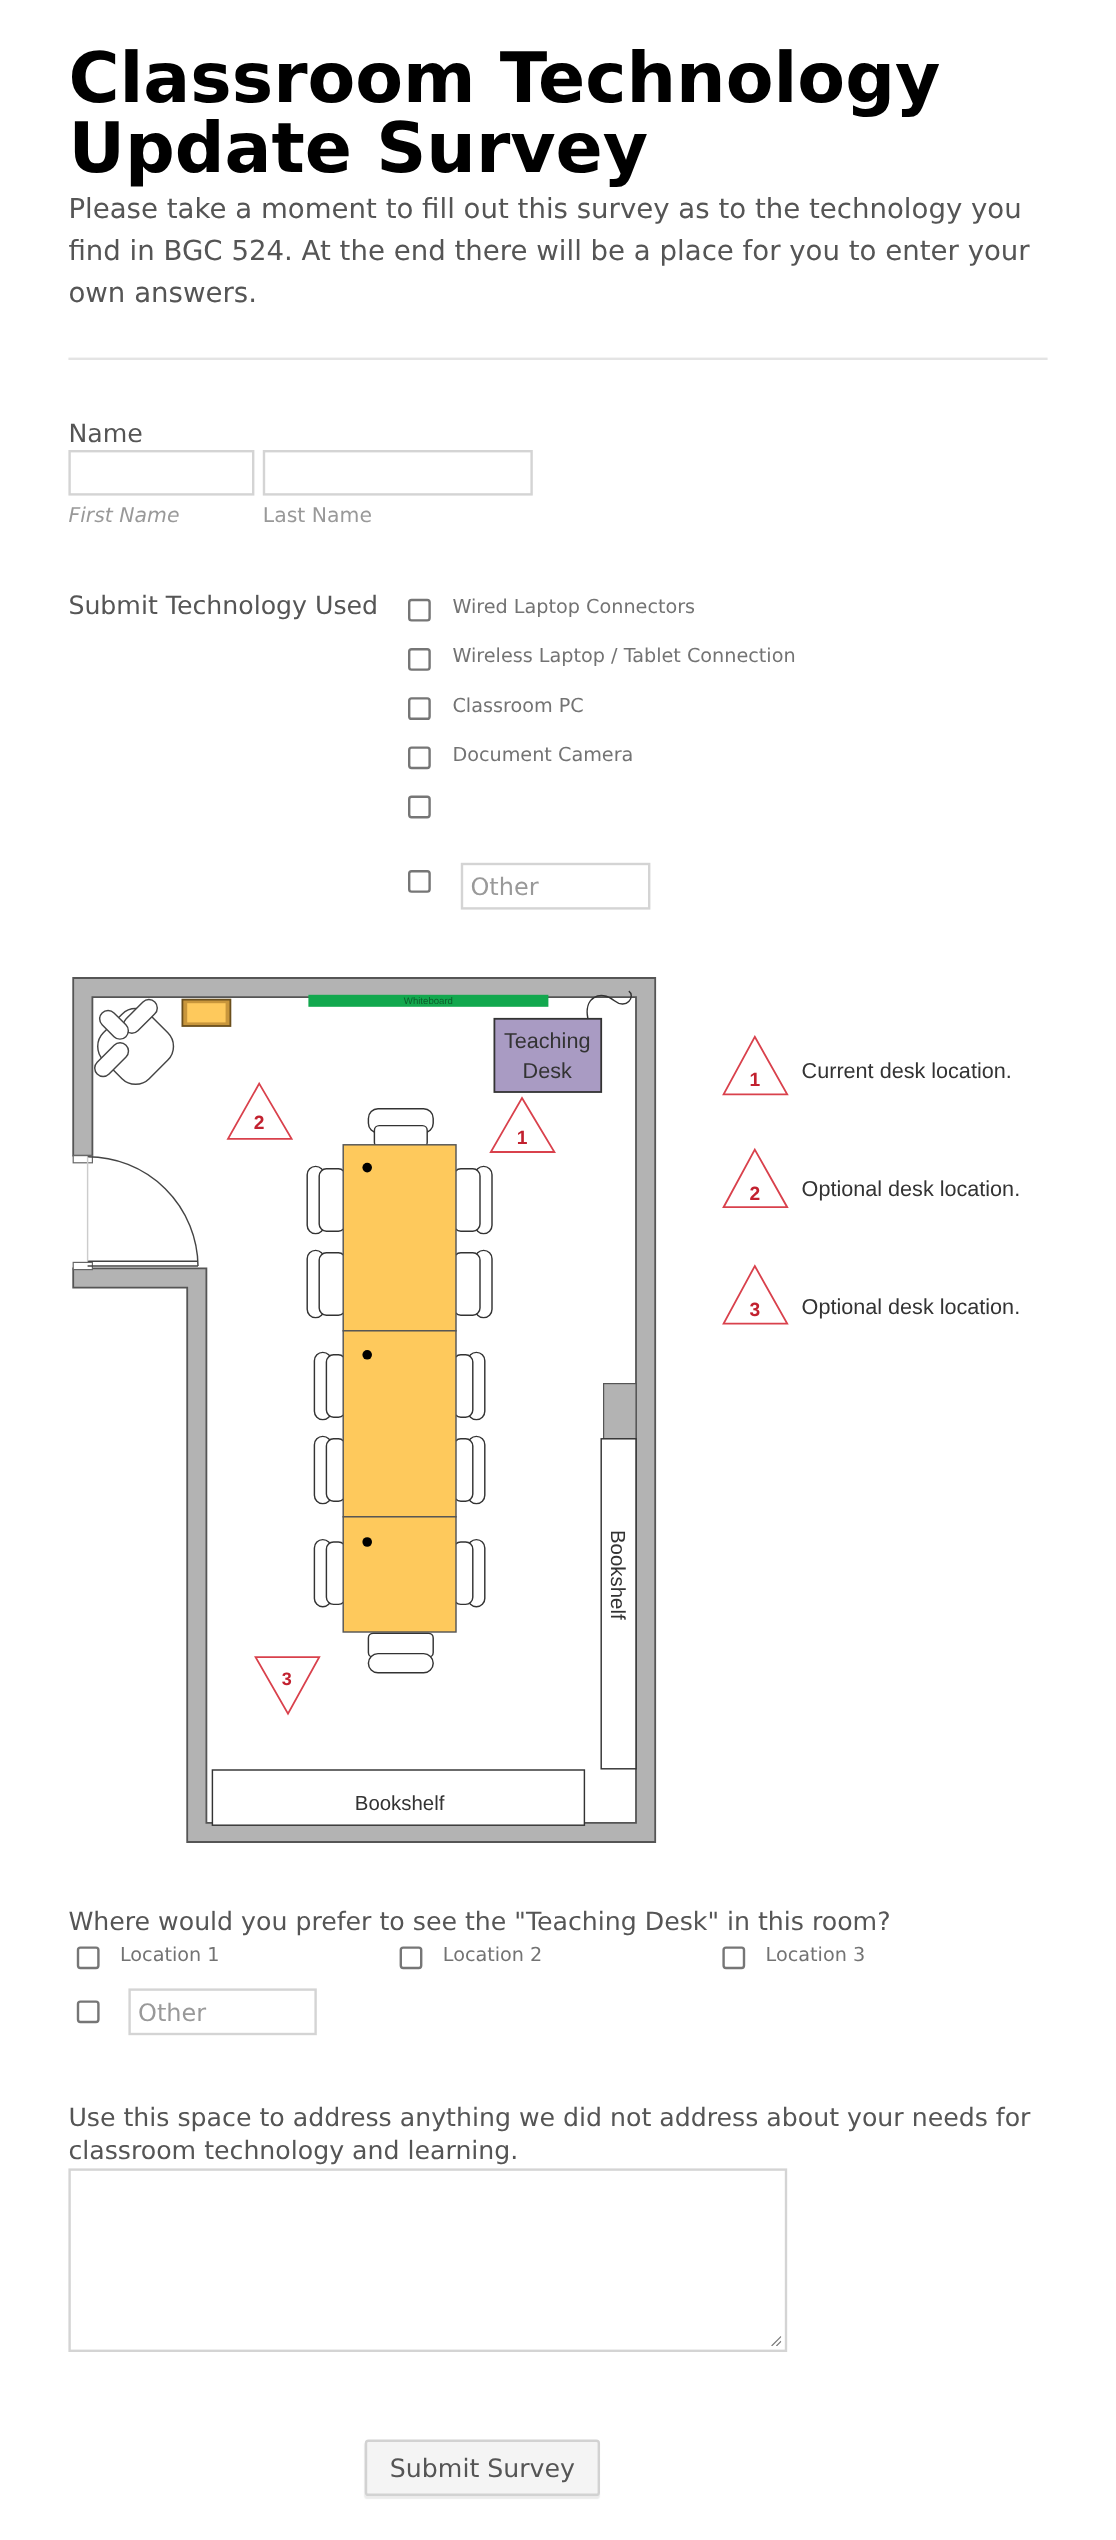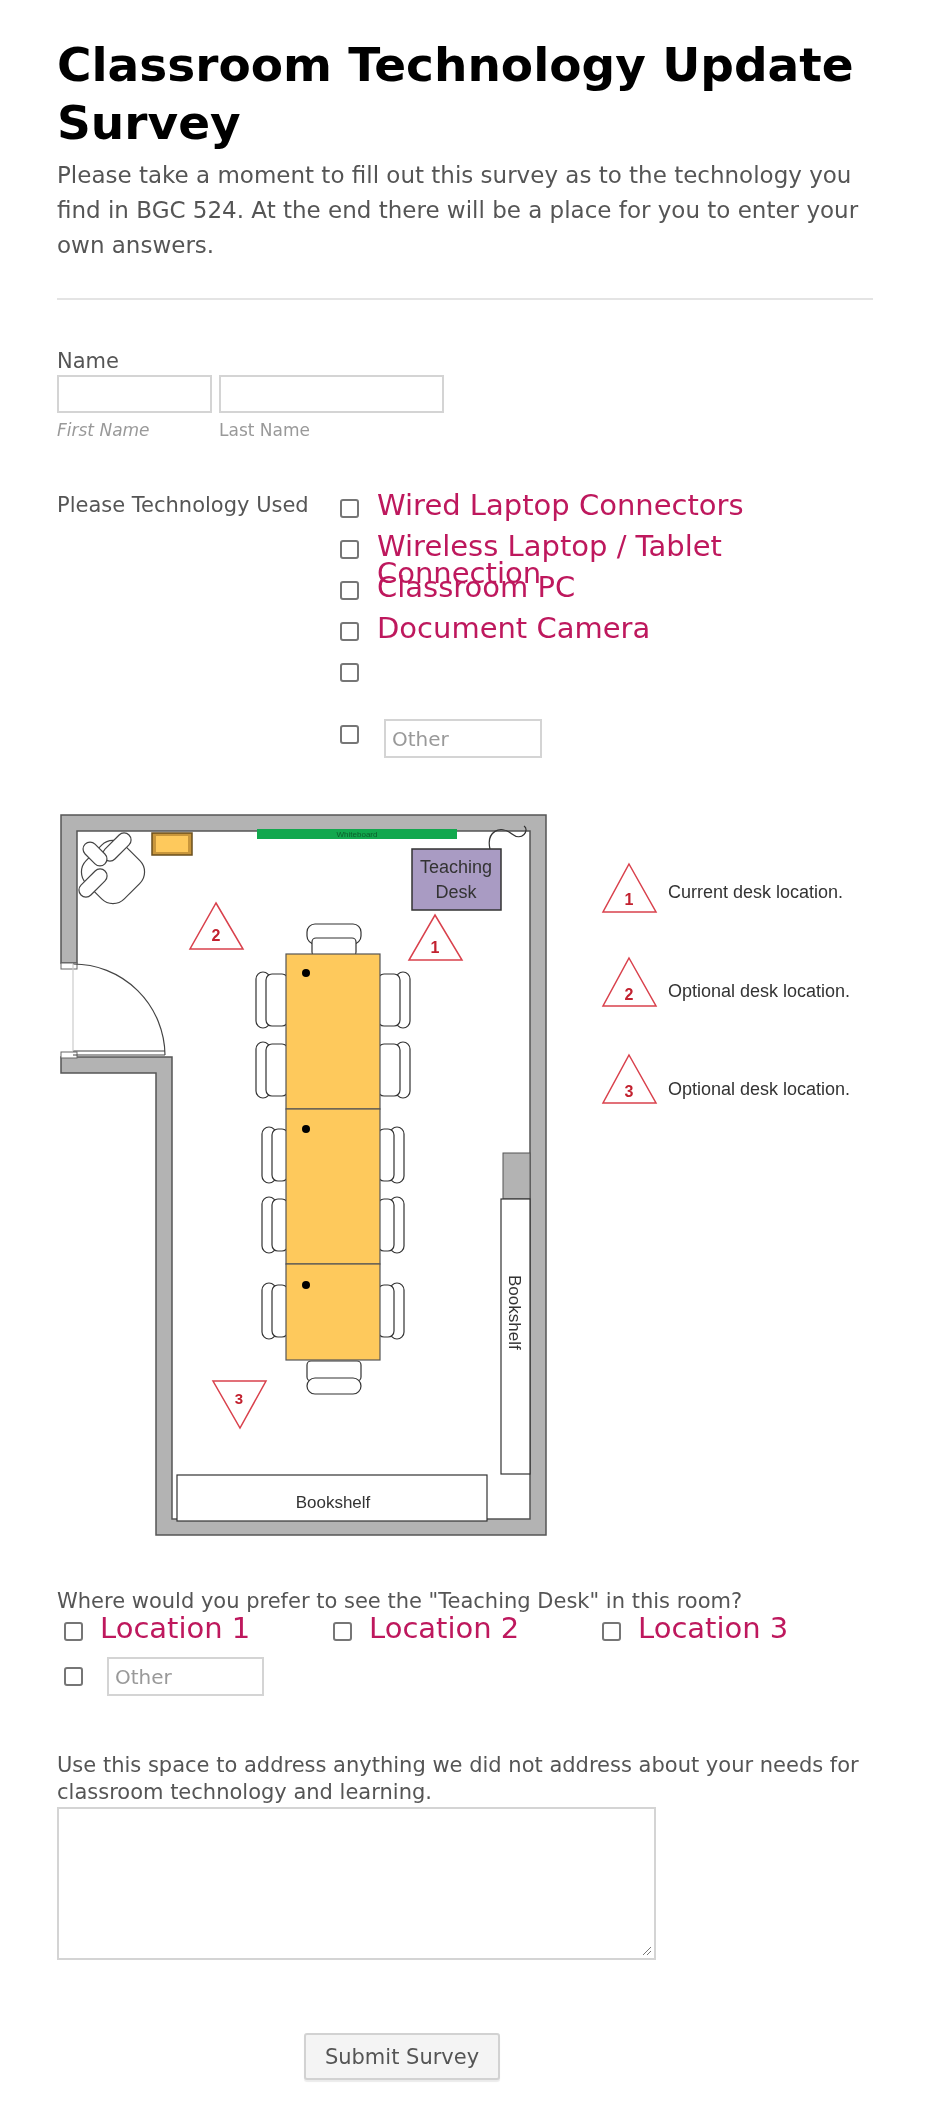--- a/index.html
+++ b/index.html
@@ -5,40 +5,40 @@
   * { box-sizing: border-box; }
   html, body { margin: 0; padding: 0; background: #ffffff; }
   body {
     width: 930px; height: 2117px; position: relative; overflow: hidden;
     font-family: "DejaVu Sans", sans-serif; color: #555555;
   }
   .abs { position: absolute; }
   .title {
     left: 57px; top: 36px; width: 830px;
     font-family: "DejaVu Sans", sans-serif; font-weight: bold;
-    font-size: 47px; line-height: 58px; color: #000000; margin: 0;
+    font-size: 58px; line-height: 58px; color: #000000; margin: 0;
   }
   .desc {
     left: 57px; top: 158px; width: 820px;
     font-size: 23px; line-height: 35px; color: #555555;
   }
   .divider { left: 57px; top: 298px; width: 816px; height: 2px; background: #e4e4e4; }
 
   .label { font-size: 21px; color: #555555; white-space: nowrap; }
   .sublabel { font-size: 17px; color: #999999; white-space: nowrap; }
   .input {
     border: 2px solid #d4d4d4; background: #ffffff; height: 38px;
     font-family: "DejaVu Sans", sans-serif; font-size: 20px; color: #999;
     padding: 12px 6px; outline: none;
   }
   .input::placeholder { color: #999999; }
   .cb {
     width: 19px; height: 19px; border: 2px solid #767676; border-radius: 3px; background: #fff;
   }
-  .opt { font-size: 29px; color: #be185d; line-height: 27px; }
+  .opt { font-size: 16px; color: #737373; line-height: 27px; }
 
   .textarea {
     left: 57px; top: 1807px; width: 599px; height: 153px;
     border: 2px solid #d4d4d4; resize: both; background: #fff;
     font-family: "DejaVu Sans", sans-serif;
   }
   .grip { right: 3px; bottom: 3px; width: 10px; height: 10px; }
   .submit {
     left: 304px; top: 2033px; width: 196px; height: 47px;
     border: 2px solid #d2d2d2; border-radius: 3px; background: #f4f4f4;
@@ -54,21 +54,21 @@
 <h1 class="abs title">Classroom Technology Update Survey</h1>
 <div class="abs desc">Please take a moment to fill out this survey as to the technology you find in BGC 524.  At the end there will be a place for you to enter your own answers.</div>
 <div class="abs divider"></div>
 
 <div class="abs label" style="left:57px; top:349px;">Name</div>
 <input class="abs input" style="left: 57px; top: 375px; width: 155px;" type="text" value="">
 <input class="abs input" style="left: 219px; top: 375px; width: 225px;" type="text" value="">
 <div class="abs sublabel" style="left:57px; top:420px;font-style:italic;">First Name</div>
 <div class="abs sublabel" style="left:219px; top:420px;">Last Name</div>
 
-<div class="abs label" style="left:57px; top:493px;">Please Technology Used</div>
+<div class="abs label" style="left:57px; top:493px;">Submit Technology Used</div>
 
 <div class="abs" style="left:340px; top:492px; width:540px;">
   <div class="abs cb" style="left:0; top:7px;"></div>
   <div class="abs opt" style="left:37px; top:0; width:500px;">Wired Laptop Connectors</div>
 </div>
 <div class="abs" style="left:340px; top:533px; width:540px;">
   <div class="abs cb" style="left:0; top:7px;"></div>
   <div class="abs opt" style="left:37px; top:0; width:500px;">Wireless Laptop / Tablet Connection</div>
 </div>
 <div class="abs" style="left:340px; top:574px; width:540px;">

